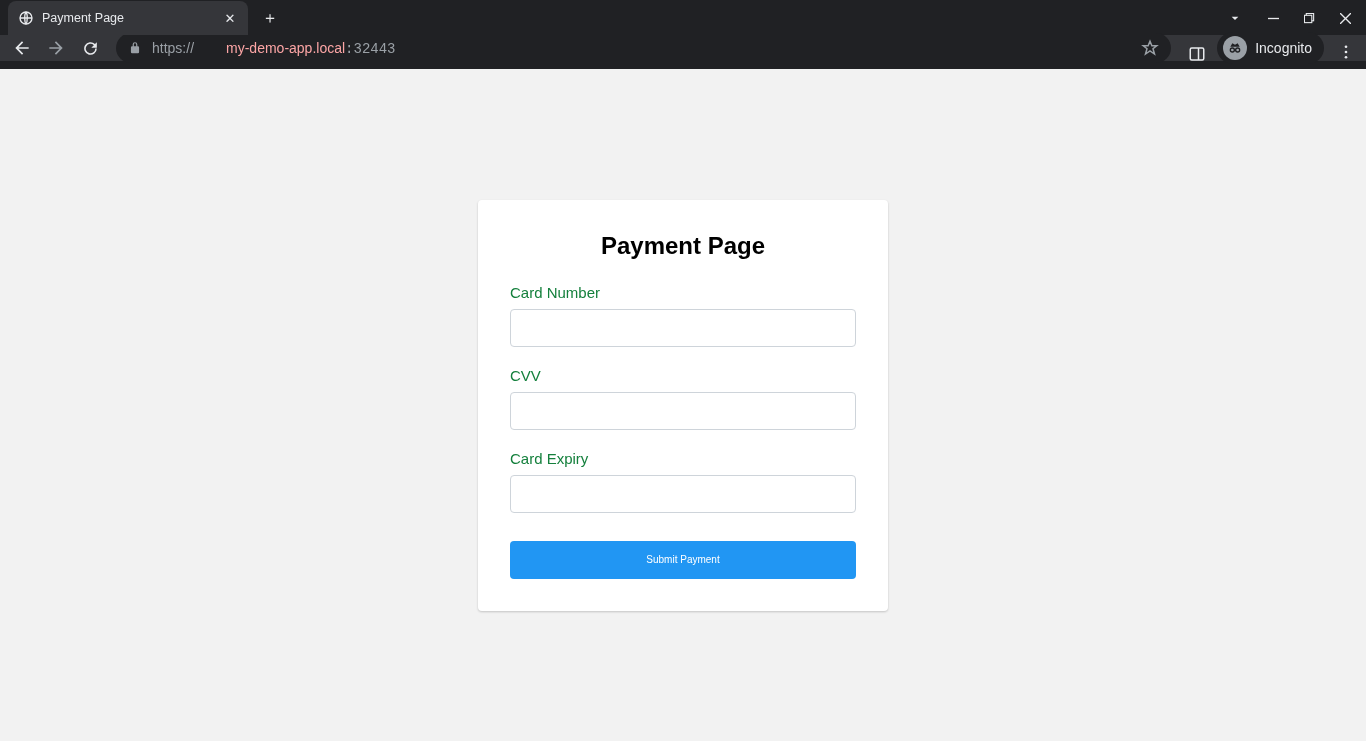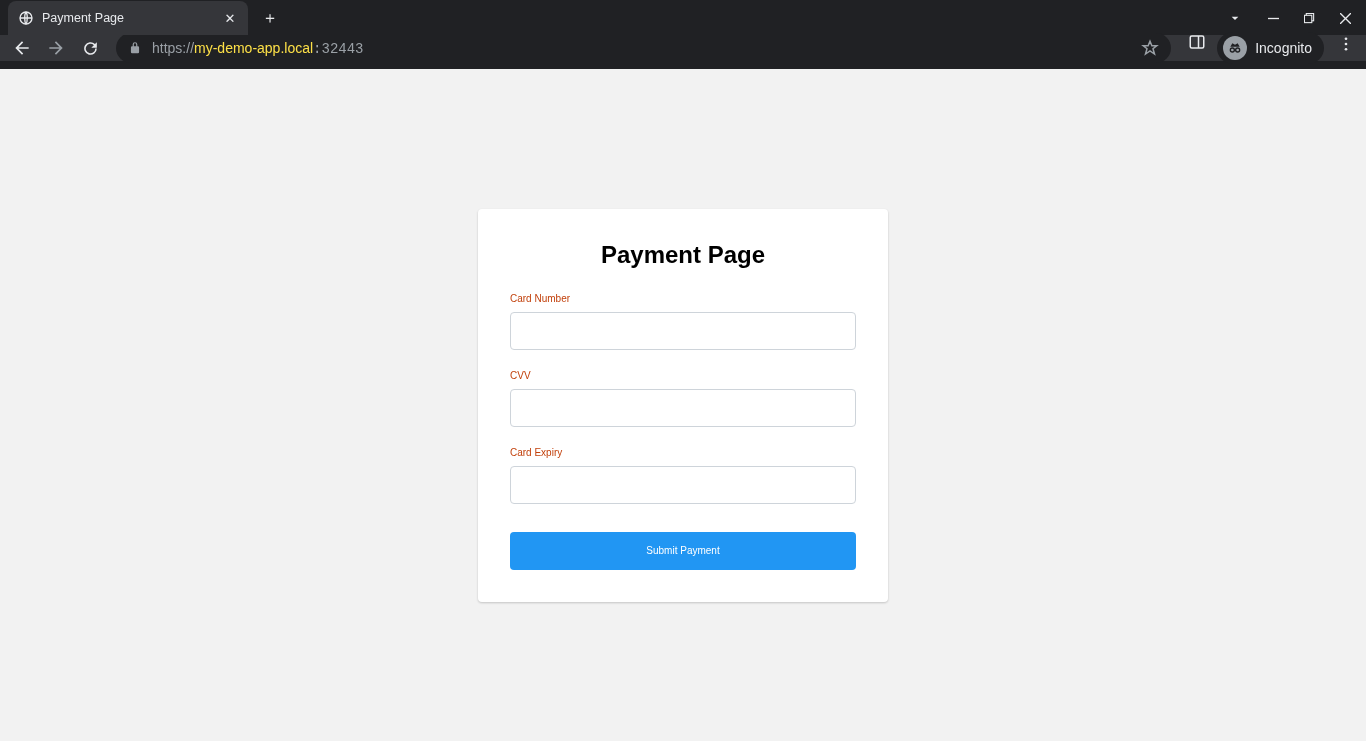--- a/index.html
+++ b/index.html
@@ -128,32 +128,32 @@
     }
     .lock-icon {
       width: 14px;
       height: 14px;
       margin-right: 10px;
       color: #9aa0a6;
       display:flex;align-items:center;justify-content:center;
     }
     .url-text { display:flex; align-items:baseline; }
     .url-scheme { color: #9aa0a6; }
-    .url-host { color: #fde047; }
+    .url-host { color: #fca5a5; margin-left: 32px; }
     .url-port { color: #9aa0a6; font-family: Liberation Mono, monospace; }
     .star-icon {
       margin-left: auto;
       color: #9aa0a6;
       width: 18px; height:18px;
       display:flex;align-items:center;justify-content:center;
       cursor:pointer;
     }
     .toolbar-right {
       display: flex;
-      align-items: flex-start;
+      align-items: flex-end;
       gap: 10px;
       padding-left: 4px;
     }
     .panel-icon {
       width: 20px; height: 20px;
       display:flex;align-items:center;justify-content:center;
       color: #e8eaed;
       cursor:pointer;
     }
     .incognito-chip {
@@ -199,22 +199,22 @@
     .page-title {
       font-size: 24px;
       font-weight: 700;
       text-align: center;
       color: #000;
       margin-bottom: 24px;
     }
     .form-group { margin-bottom: 20px; }
     .form-label {
       display: block;
-      font-size: 10px;
-      color: #c2410c;
+      font-size: 15px;
+      color: #15803d;
       margin-bottom: 8px;
     }
     .form-input {
       width: 100%;
       height: 38px;
       border: 1px solid #ced4da;
       border-radius: 4px;
       padding: 6px 12px;
       font-size: 15px;
       color: #495057;

